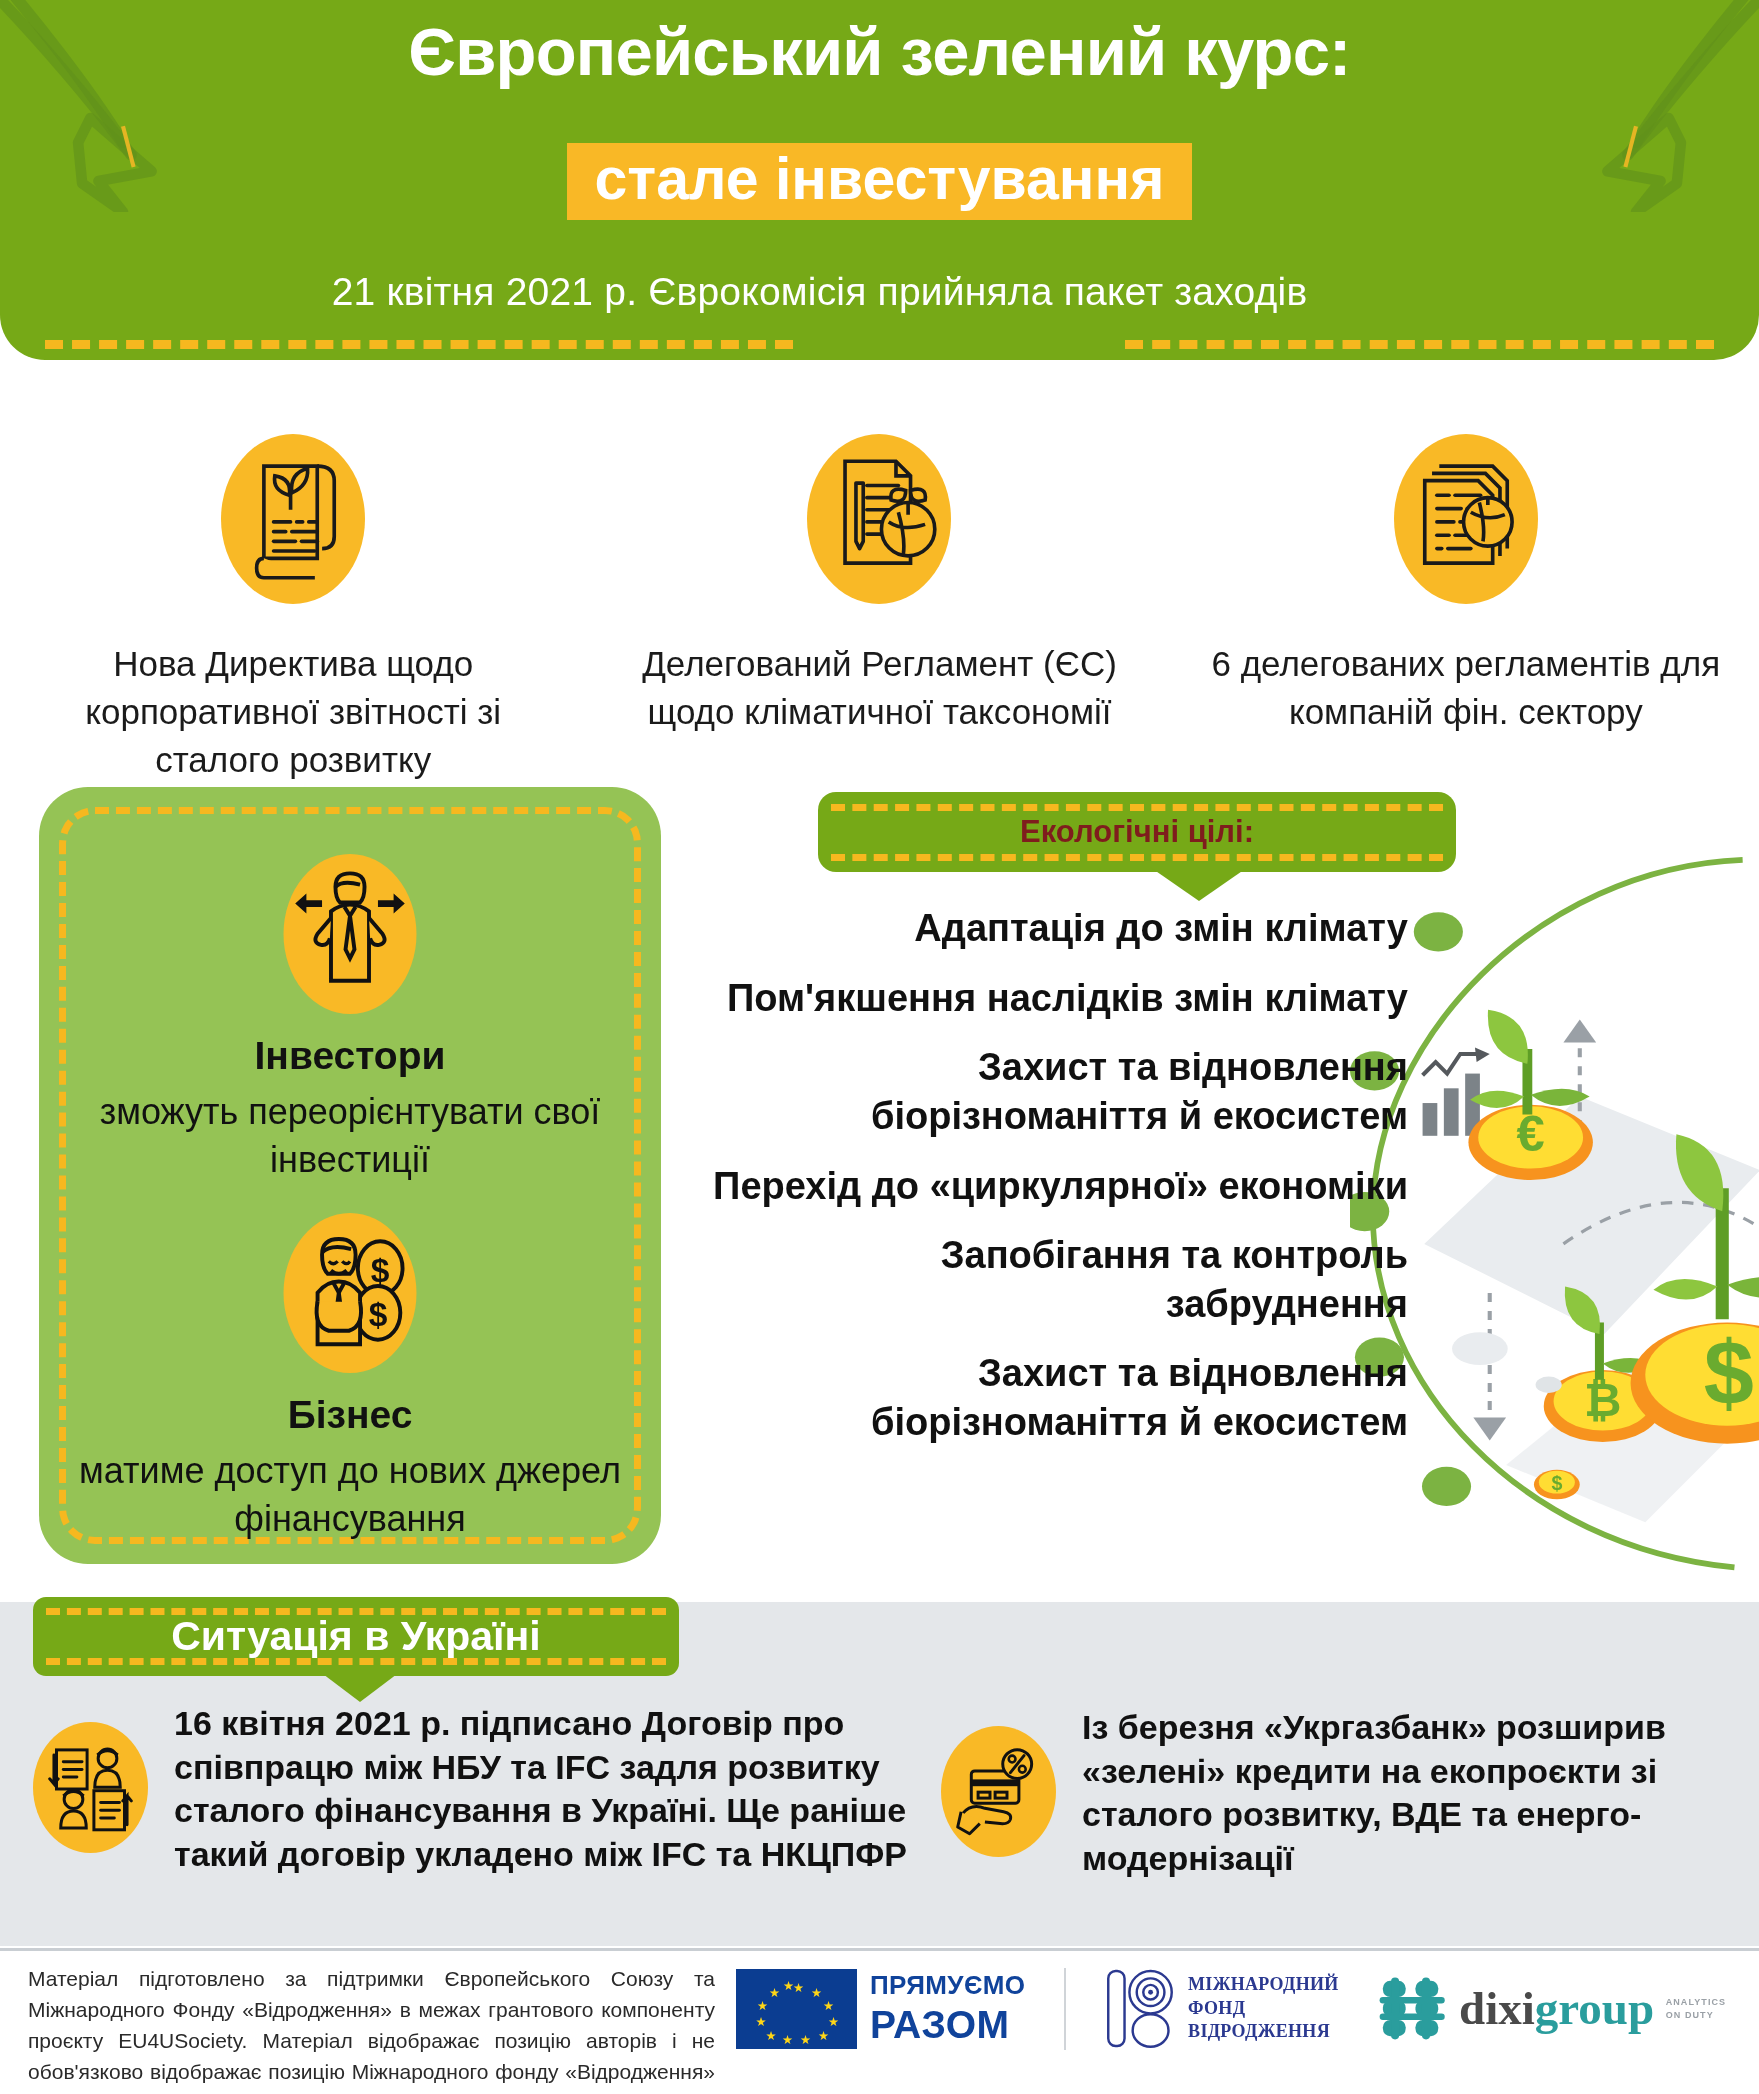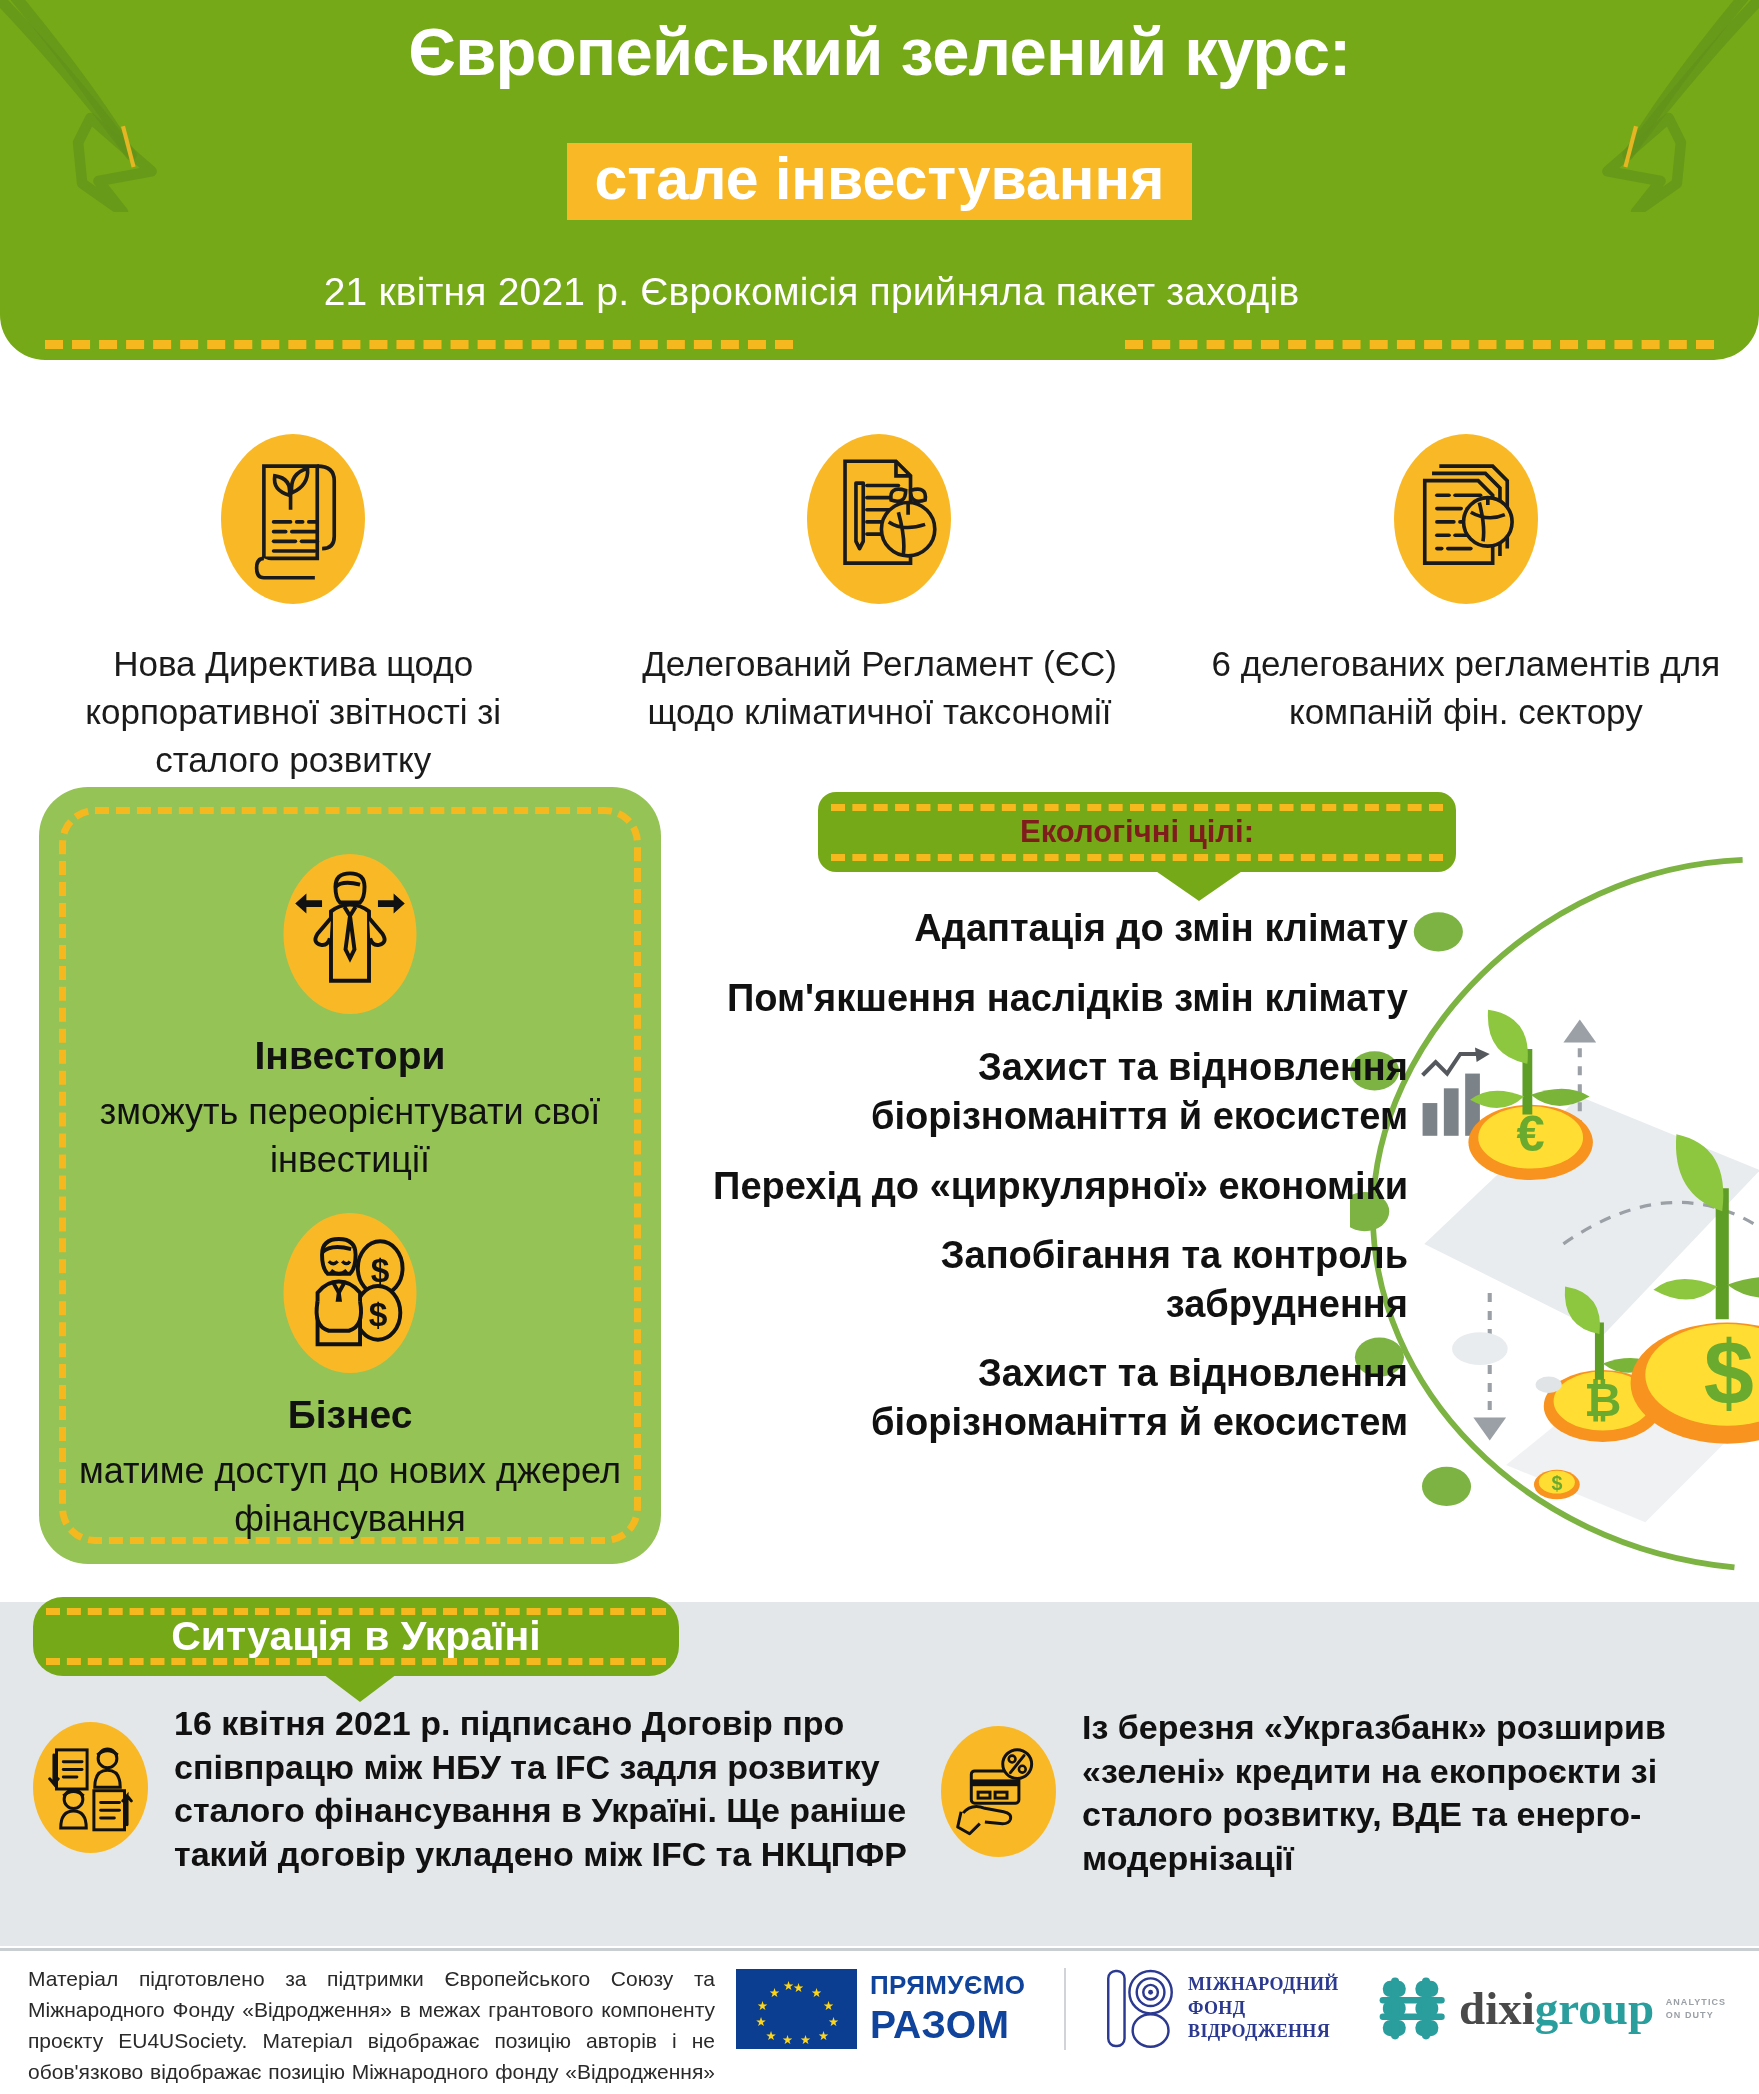--- a/index.html
+++ b/index.html
@@ -45,21 +45,21 @@
     line-height: 1.0;
   }
   .subtitle-band {
     position: absolute; top: 143px; left: 50%; transform: translateX(-50%);
     background: #f9b826; color: #ffffff;
     font-size: 59px; font-weight: bold;
     padding: 6.5px 28px 11.5px 28px;
     line-height: 1.0; white-space: nowrap;
   }
   .dateline {
-    position: absolute; top: 270px; left: 0; width: 1623px;
+    position: absolute; top: 270px; left: 8px; width: 1623px;
     text-align: center; color: #ffffff;
     font-size: 39px; font-weight: normal; letter-spacing: 0.2px;
   }
 
   
   .measures {
     position: absolute; top: 434px; left: 0; width: 1759px;
     display: flex; justify-content: space-around; align-items: flex-start;
   }
   .measure { width: 540px; text-align: center; }
@@ -131,21 +131,21 @@
   
   .illus { position: absolute; left: 1375px; top: 900px; width: 385px; height: 655px; }
 
   
   .uk-band {
     position: absolute; left: 0; top: 1602px; width: 1759px; height: 344px;
     background: #e4e7ea;
   }
   .uk-banner {
     position: absolute; left: 33px; top: 1597px; width: 646px; height: 79px;
-    background: #76a917; border-radius: 30px;
+    background: #76a917; border-radius: 13px;
   }
   .uk-banner-dash {
     position: absolute; left: 13px; right: 13px; top: 10.6px; bottom: 10.6px;
     border-top: 7.4px dashed #f6b81f; border-bottom: 7.4px dashed #f6b81f;
   }
   .uk-banner-label {
     position: absolute; left: 0; top: 0; width: 646px; height: 79px;
     display:flex; align-items:center; justify-content:center;
     color:#fff; font-size: 41px; font-weight: bold;
   }

